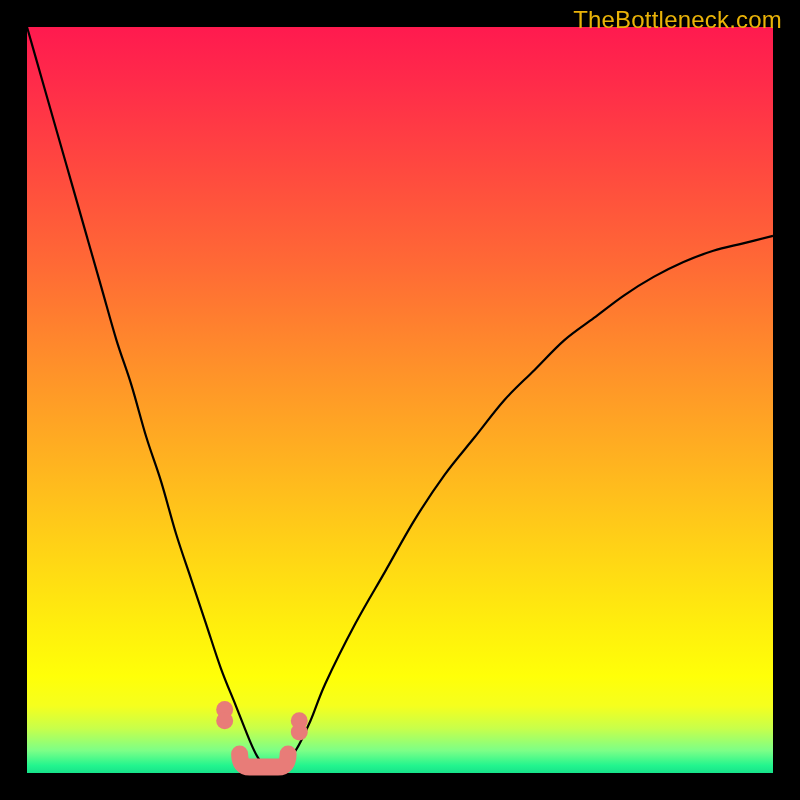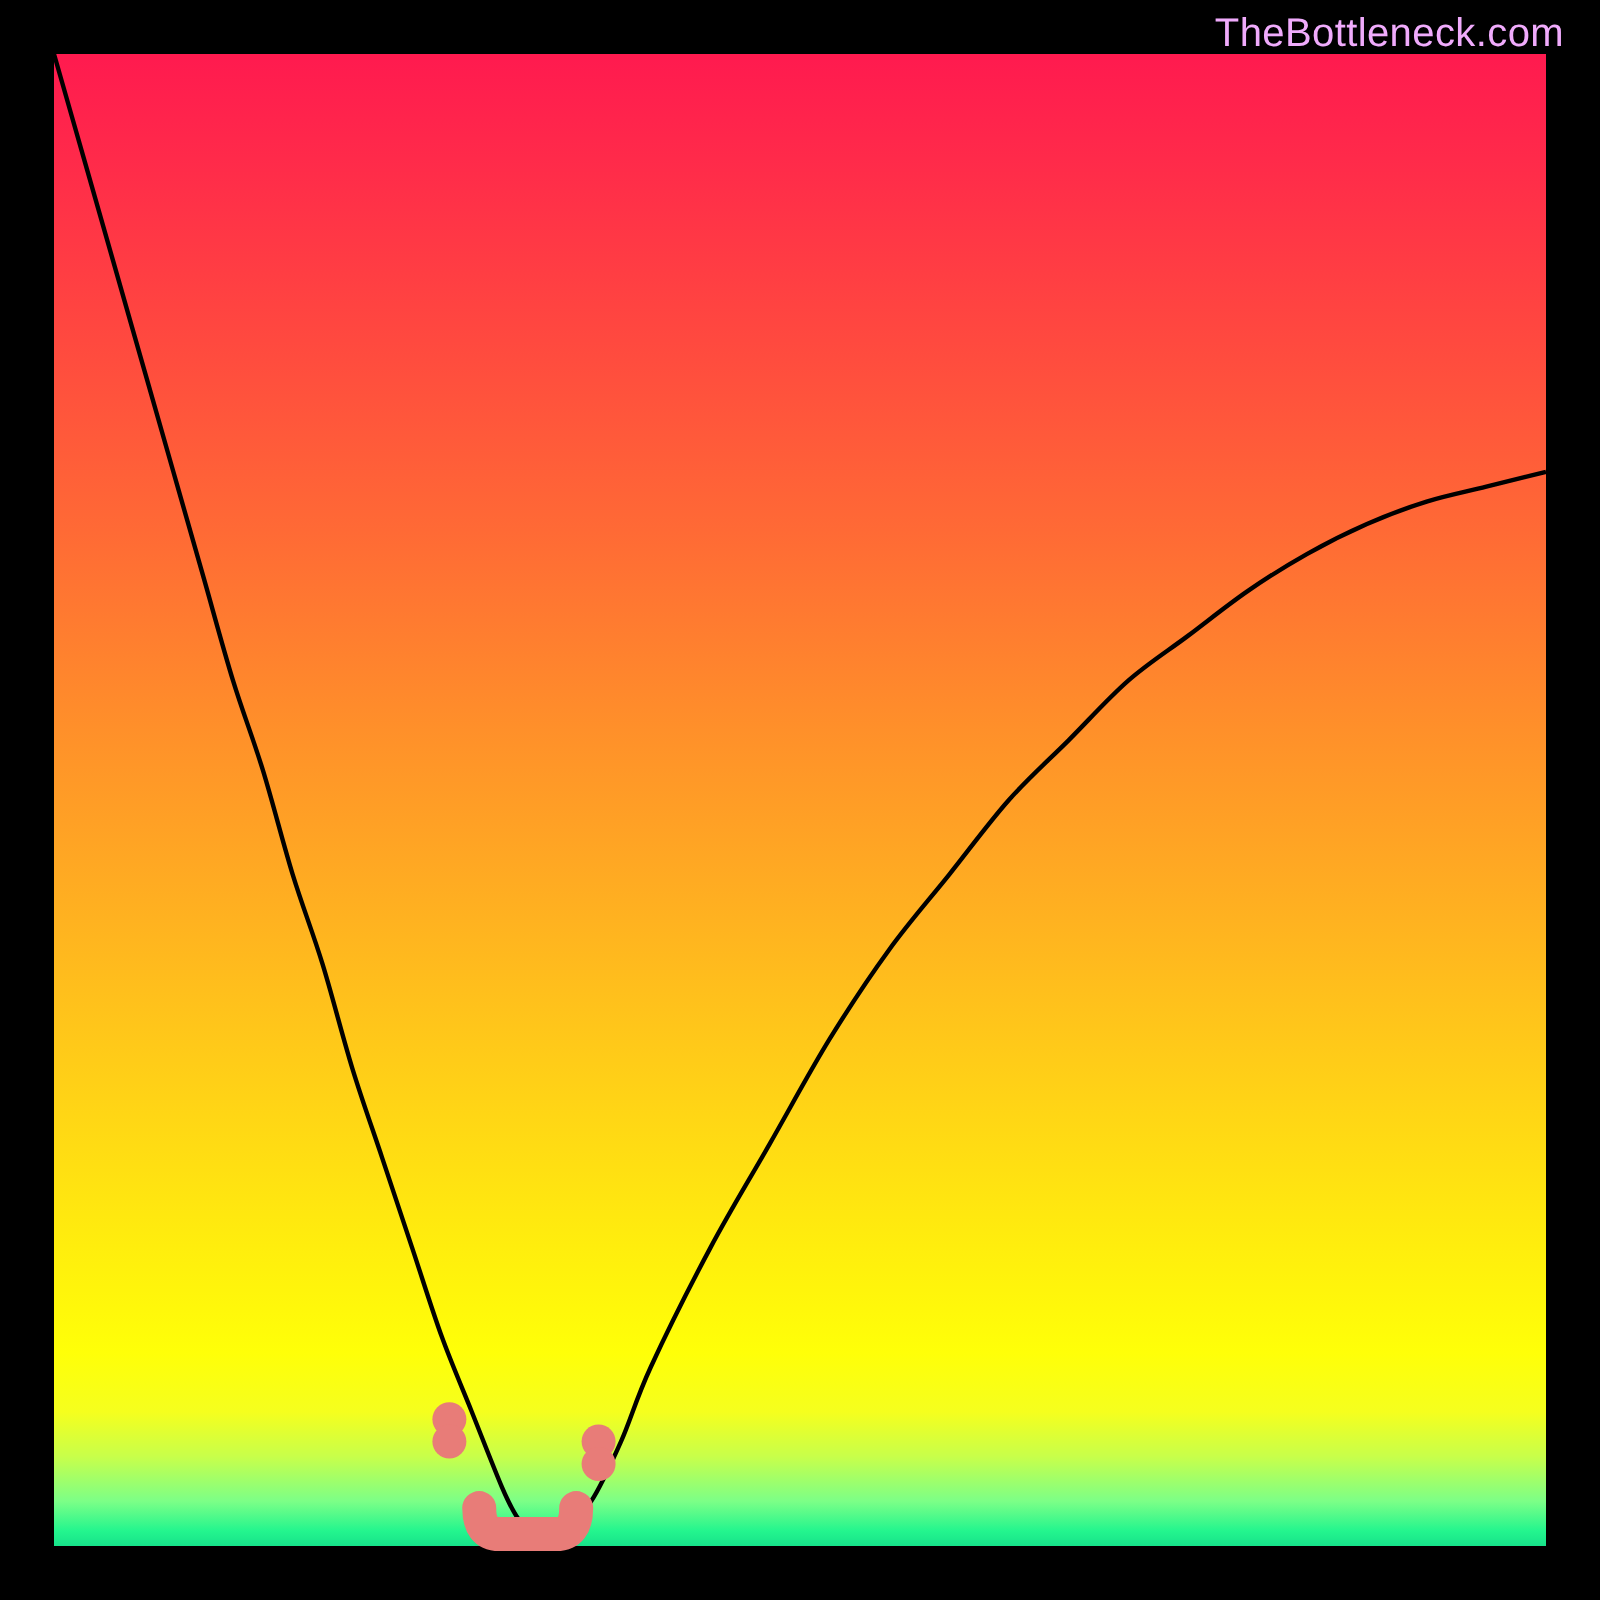--- a/index.html
+++ b/index.html
@@ -31,22 +31,22 @@
       #c8ff4a 94%,
       #7cff87 97%,
       #23f58e 99%,
       #17e28a 100%
     );
   }
   .watermark {
     position: absolute;
     top: 6px;
     right: 18px;
-    color: #f0abfc;
-    font-size: 20px;
+    color: #eab308;
+    font-size: 24px;
     font-weight: 500;
     letter-spacing: 0.2px;
   }
   svg.plot {
     position: absolute;
     left: 27px;
     top: 27px;
     width: 746px;
     height: 746px;
     overflow: visible;

